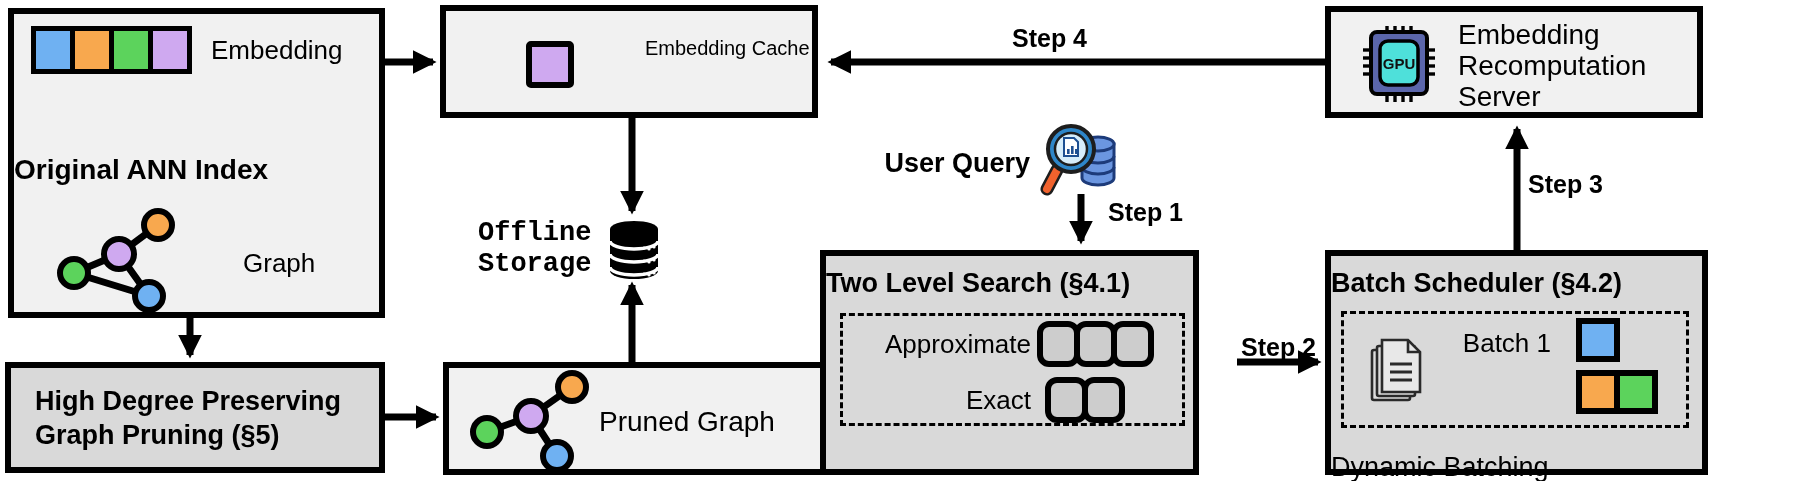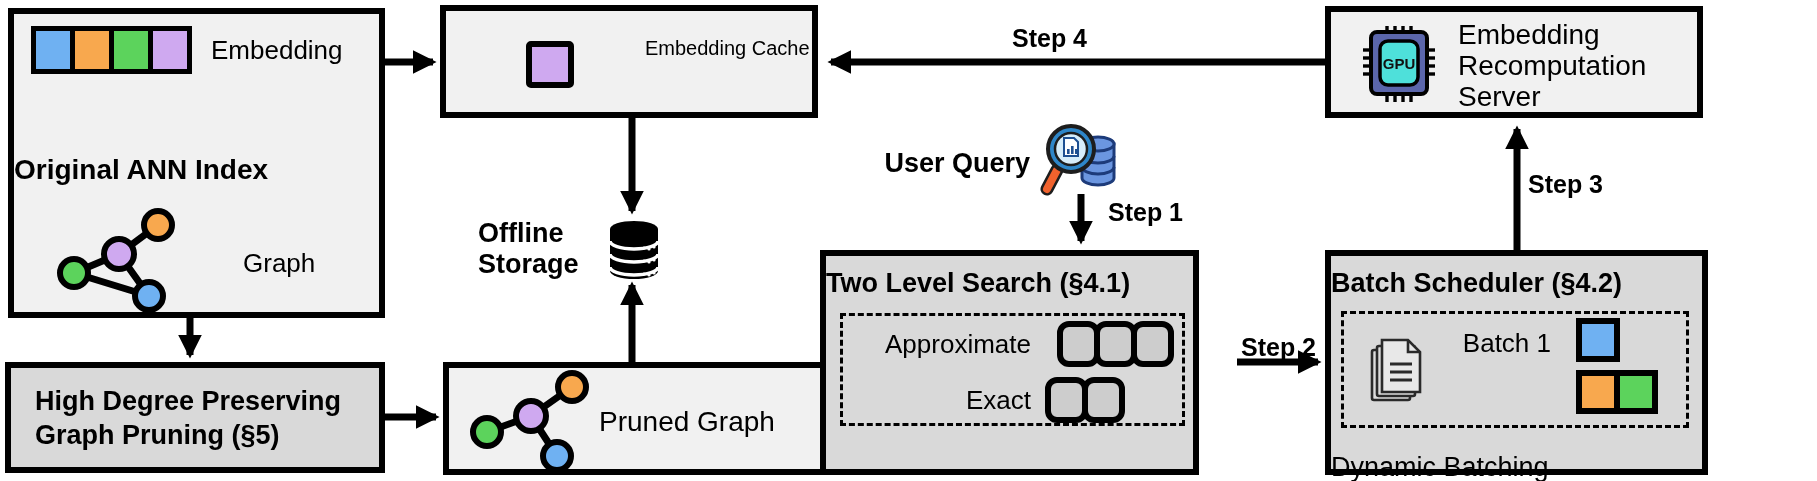--- a/index.html
+++ b/index.html
@@ -110,21 +110,21 @@
         <line x1="68" y1="42" x2="78" y2="42"></line>
           <line x1="68" y1="50" x2="78" y2="50"></line>
       </g>
       <rect x="14" y="8" width="56" height="62" rx="6" style="fill:var(--gpu-chip)" stroke="#000" stroke-width="4"></rect>
       <rect x="23" y="17" width="38" height="44" rx="8" style="fill:var(--gpu-core)" stroke="#000" stroke-width="3.5"></rect>
       <text x="42" y="45" text-anchor="middle" font-size="15" font-weight="bold" font-family="Liberation Sans,sans-serif" fill="#111">GPU</text>
     </svg>
     <div class="abs t" style="left:127px;top:7px;width:235px;font-size:28px;line-height:31px;">Embedding Recomputation Server</div>
   </div>
 
-  <div class="abs t b ctr" style="left:478px;top:218px;width:122px;font-size:27px;">Offline Storage</div>
+  <div class="abs t b ctr" style="left:478px;top:218px;width:122px;font-size:27px;font-family:Liberation Mono, monospace;">Offline Storage</div>
   <svg class="abs" style="left:608px;top:220px;" width="52" height="60" viewBox="0 0 52 60">
     <path d="M2 9 v42 a24 8 0 0 0 48 0 v-42 z" fill="#000"></path>
     <ellipse cx="26" cy="9" rx="24" ry="8" fill="#000"></ellipse>
     <path d="M2 21 a24 8 0 0 0 48 0" stroke="#fff" stroke-width="3.5" fill="none"></path>
     <path d="M2 34 a24 8 0 0 0 48 0" stroke="#fff" stroke-width="3.5" fill="none"></path>
     <path d="M2 47 a24 8 0 0 0 48 0" stroke="#fff" stroke-width="3.5" fill="none"></path>
     <g fill="#fff">
       <circle cx="36" cy="28" r="1.6"></circle>
         <circle cx="41" cy="29" r="1.6"></circle>
         <circle cx="46" cy="27" r="1.6"></circle>
@@ -169,21 +169,21 @@
     <path d="M24 18 h10 l4 4 v14 h-14 z" fill="#fff" stroke="#1d4f91" stroke-width="2"></path>
     <rect x="27" y="29" width="2.6" height="5" fill="#1d4f91"></rect>
     <rect x="31" y="26" width="2.6" height="8" fill="#1d4f91"></rect>
     <rect x="35" y="29" width="2.6" height="5" fill="#1d4f91"></rect>
   </svg>
 
   <div class="box dark" style="left:820px;top:250px;width:379px;height:225px;text-decoration:underline;">
     <div class="abs t b ctr" style="left:0;top:12px;width:367px;font-size:27px;">Two Level Search (§4.1)</div>
     <div class="dashed" style="left:14px;top:57px;width:345px;height:113px;">
       <div class="qrow" style="left:0;top:3px;width:335px;height:50px;">
-        <div class="qlabel rt" style="width:188px;padding-right:26px;">Approximate</div>
+        <div class="qlabel rt" style="width:188px;padding-right:6px;">Approximate</div>
         <div class="slot"></div>
         <div class="slot"></div>
         <div class="slot"></div>
       </div>
       <div class="qrow" style="left:0;top:59px;width:335px;height:50px;">
         <div class="qlabel rt" style="width:188px;padding-right:14px;">Exact</div>
         <div class="slot"></div>
         <div class="slot"></div>
       </div>
     </div>

